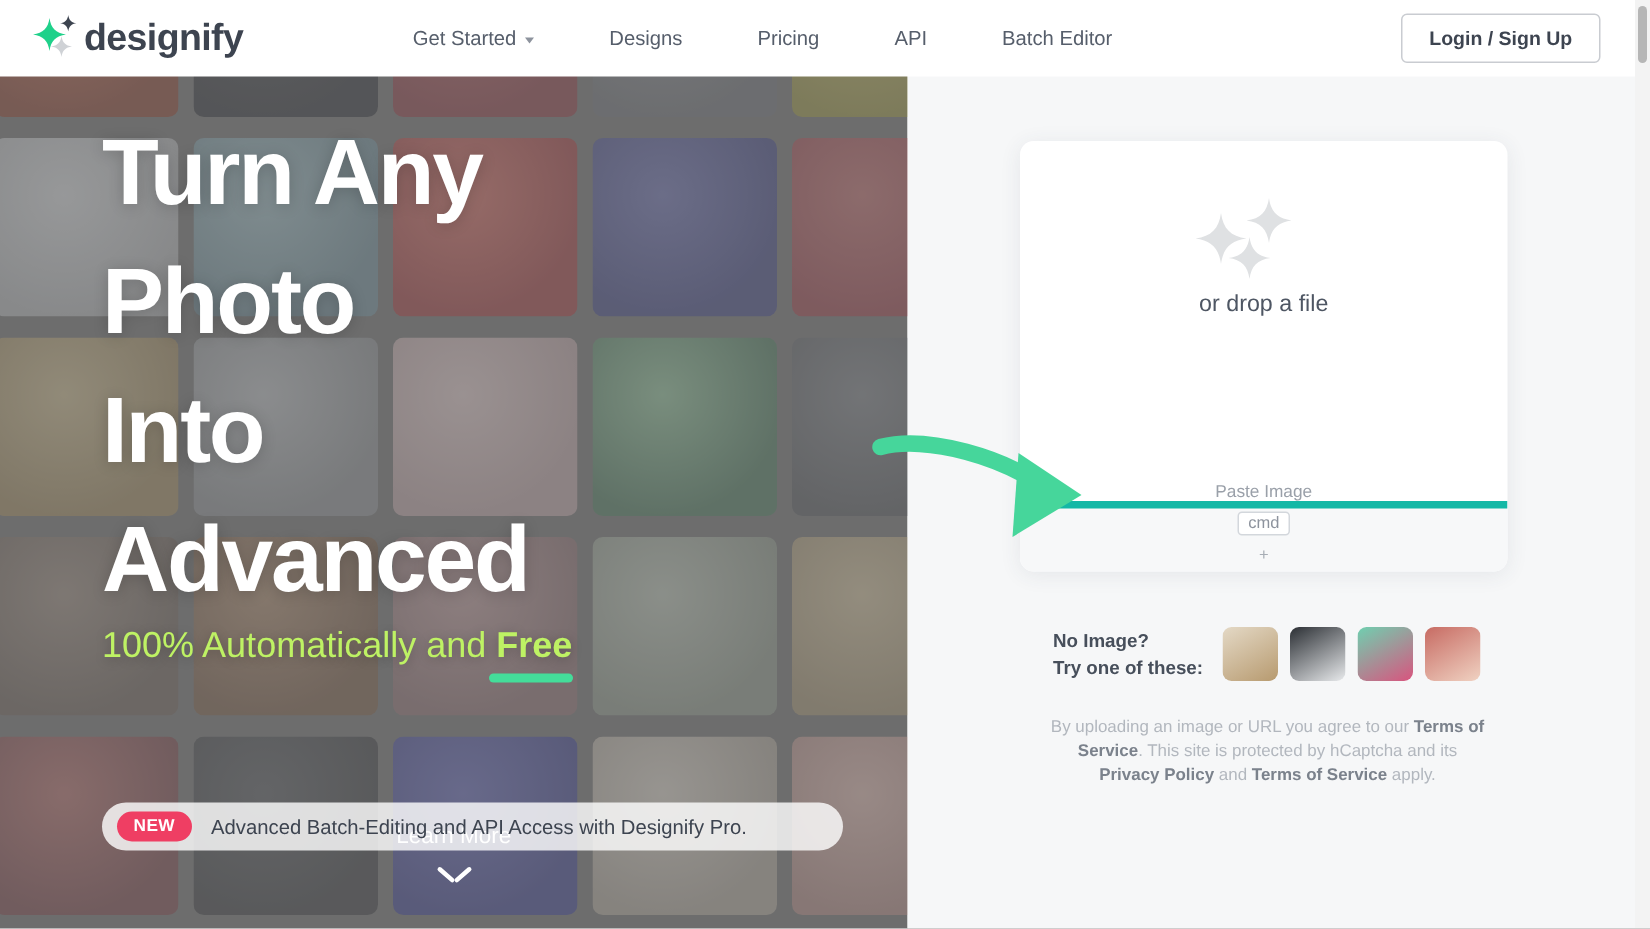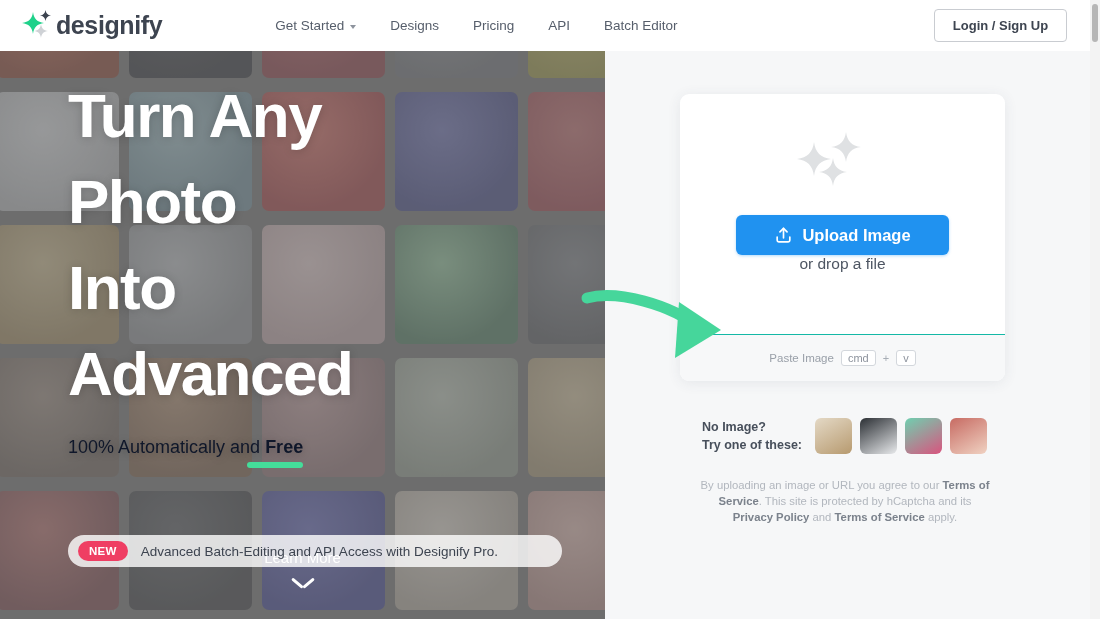--- a/index.html
+++ b/index.html
@@ -32,21 +32,21 @@
     margin-left: 22px; gap: 0;
     cursor: pointer;
   }
   .logo-mark { position: relative; width: 34px; height: 32px; }
   .logo-mark .st { position: absolute; }
   .logo-text {
     font-size: 25px; font-weight: bold;
     color: #3d4450; letter-spacing: -0.4px;
   }
 
-  #nav { display: flex; align-items: center; margin-left: 96px; gap: 0; }
+  #nav { display: flex; align-items: center; margin-left: 96px; gap: 16px; }
   .nav-item {
     font-size: 13.5px; color: #565e6b;
     padding: 8px 17px; cursor: pointer;
     display: flex; align-items: center; gap: 6px;
     white-space: nowrap;
   }
   .caret {
     width: 0; height: 0;
     border-left: 3.5px solid transparent;
     border-right: 3.5px solid transparent;
@@ -93,22 +93,22 @@
     position: absolute; left: 68px; top: 28px;
     width: 520px; z-index: 8;
   }
   #hero-title {
     color: #ffffff; font-weight: bold;
     font-size: 62px; line-height: 86px;
     letter-spacing: -1.5px;
     text-shadow: 0 1px 10px rgba(0,0,0,0.18);
   }
   #hero-sub {
-    margin-top: 20px; color: #0f172a;
-    font-size: 18px; position: relative; display: inline-block;
+    color: #bef264;
+    font-size: 24px; position: relative; display: inline-block;
     text-shadow: 0 1px 8px rgba(0,0,0,0.25);
   }
   #hero-sub b { font-weight: bold; }
   #hero-underline {
     position: absolute; right: 0; bottom: -10px;
     width: 56px; height: 6px; border-radius: 3px;
     background: #44dd9a;
   }
 
   
@@ -175,22 +175,22 @@
     background: #2092f0; border: none; border-radius: 6px;
     color: #fff; font-size: 16.5px; font-weight: bold;
     display: flex; align-items: center; justify-content: center; gap: 9px;
     cursor: pointer; font-family: "Liberation Sans", sans-serif;
     box-shadow: 0 1px 3px rgba(32,146,240,0.35);
   }
   #drop-text { margin-top: 0; font-size: 15.5px; color: #4e5663; }
 
   #card-foot {
     position: absolute; left: 0; right: 0; bottom: 0; height: 47px;
-    background: #f7f8f9; border-top: 1px solid #14b8a6;
-    display: flex; align-items: center; justify-content: center; gap: 7px;
+    background: #f7f8f9; border-top: 5px solid #14b8a6;
+    display: flex; align-items: center; justify-content: center; gap: 7px; flex-direction: column;
   }
   #card-foot .lbl { font-size: 11.5px; color: #9aa0a9; }
   .kbd {
     border: 1px solid #d3d7dc; border-radius: 3px;
     padding: 1px 6px; font-size: 11px; color: #8d939d;
     background: #fff; min-width: 17px; text-align: center;
   }
   .plus { font-size: 11px; color: #a7adb5; }
 
   
@@ -343,28 +343,20 @@
             <svg class="sp" width="34" height="34" viewBox="0 0 24 24" style="left: 4px; top: 10px;">
               <path d="M12 0 C13 7.4 16.6 11 24 12 C16.6 13 13 16.6 12 24 C11 16.6 7.4 13 0 12 C7.4 11 11 7.4 12 0 Z" fill="#dfe1e3"></path>
             </svg>
             <svg class="sp" width="30" height="30" viewBox="0 0 24 24" style="left: 38px; top: 0px;">
               <path d="M12 0 C13 7.4 16.6 11 24 12 C16.6 13 13 16.6 12 24 C11 16.6 7.4 13 0 12 C7.4 11 11 7.4 12 0 Z" fill="#dfe1e3"></path>
             </svg>
             <svg class="sp" width="28" height="28" viewBox="0 0 24 24" style="left: 26px; top: 26px;">
               <path d="M12 0 C13 7.4 16.6 11 24 12 C16.6 13 13 16.6 12 24 C11 16.6 7.4 13 0 12 C7.4 11 11 7.4 12 0 Z" fill="#dfe1e3"></path>
             </svg>
           </div>
-        <button id="upload-btn">
-          <svg width="19" height="19" viewBox="0 0 24 24" fill="none" stroke="#ffffff" stroke-width="2.1" stroke-linecap="round" stroke-linejoin="round">
-            <path d="M12 15V3"></path>
-            <path d="M7.5 7.5L12 3l4.5 4.5"></path>
-            <path d="M4 14v4a2 2 0 0 0 2 2h12a2 2 0 0 0 2-2v-4"></path>
-          </svg>
-          <span>Upload Image</span>
-        </button>
         <div id="drop-text">or drop a file</div>
       </div>
 
       <div id="card-foot">
         <span class="lbl">Paste Image</span>
         <span class="kbd">cmd</span>
         <span class="plus">+</span>
         <span class="kbd">v</span>
       </div>
     </div>

